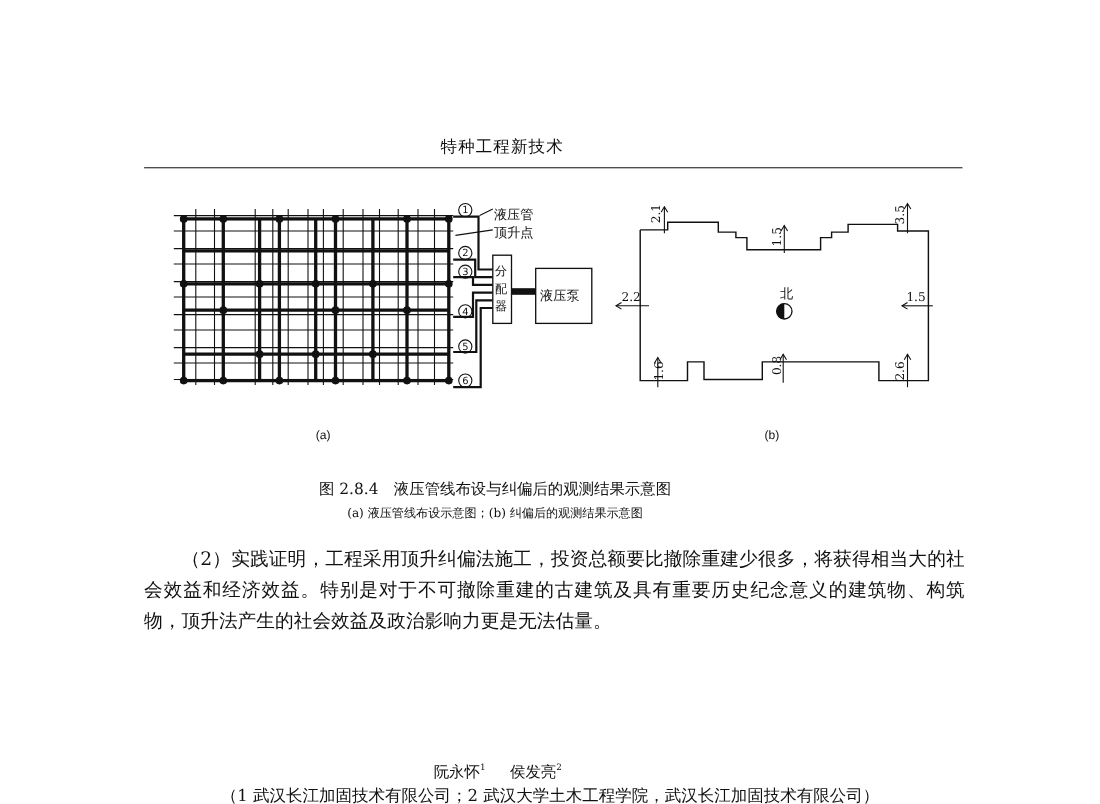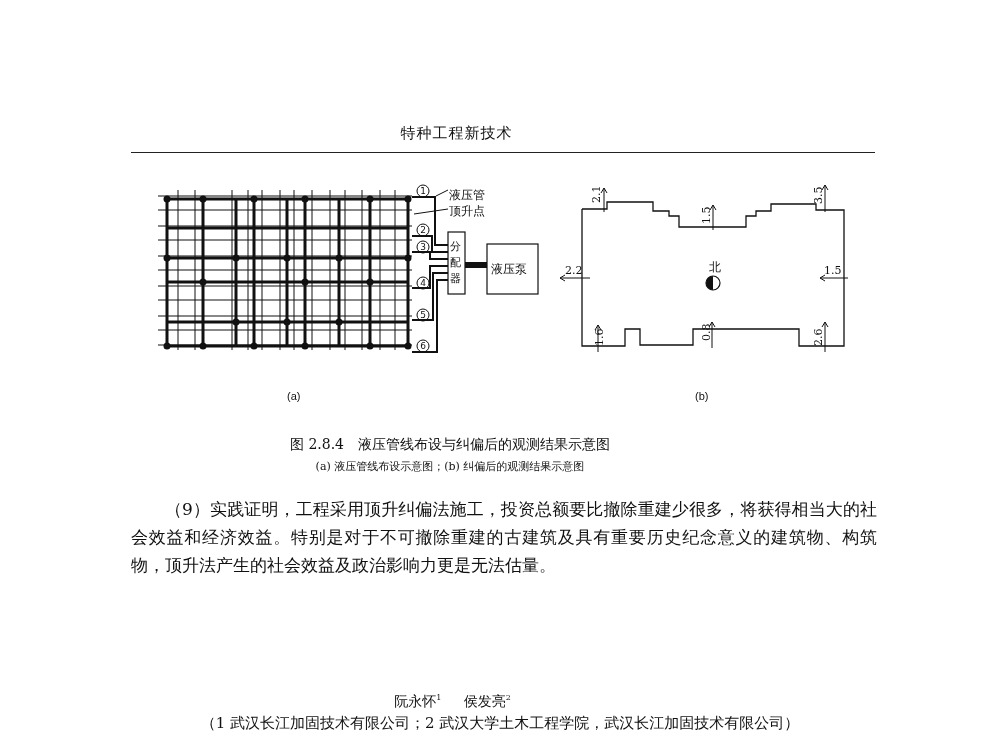--- a/index.html
+++ b/index.html
@@ -182,21 +182,21 @@
   </g>
 </svg>
 
 <div class="sub-label" style="left:287px; top:390px;">(a)</div>
 <div class="sub-label" style="left:695px; top:390px;">(b)</div>
 
 <div class="caption main">图 2.8.4　液压管线布设与纠偏后的观测结果示意图</div>
 <div class="caption sub">(a) 液压管线布设示意图；(b) 纠偏后的观测结果示意图</div>
 
 <div class="para" style="top:495px;">
-  <p class="indent">（9）实践证明，工程采用顶升纠偏法施工，投资总额要比撤除重建少很多，将获得相当大的社会效益和经济效益。特别是对于不可撤除重建的古建筑及具有重要历史纪念意义的建筑物、构筑物，顶升法产生的社会效益及政治影响力更是无法估量。</p>
+  <p class="indent">（2）实践证明，工程采用顶升纠偏法施工，投资总额要比撤除重建少很多，将获得相当大的社会效益和经济效益。特别是对于不可撤除重建的古建筑及具有重要历史纪念意义的建筑物、构筑物，顶升法产生的社会效益及政治影响力更是无法估量。</p>
 </div>
 
 <div class="authors">
   <span>阮永怀</span><sup>1</sup>
   &nbsp;&nbsp;&nbsp;
   <span>侯发亮</span><sup>2</sup>
 </div>
 <div class="affil">（1 武汉长江加固技术有限公司；2 武汉大学土木工程学院，武汉长江加固技术有限公司）</div>
 
 </body></html>

